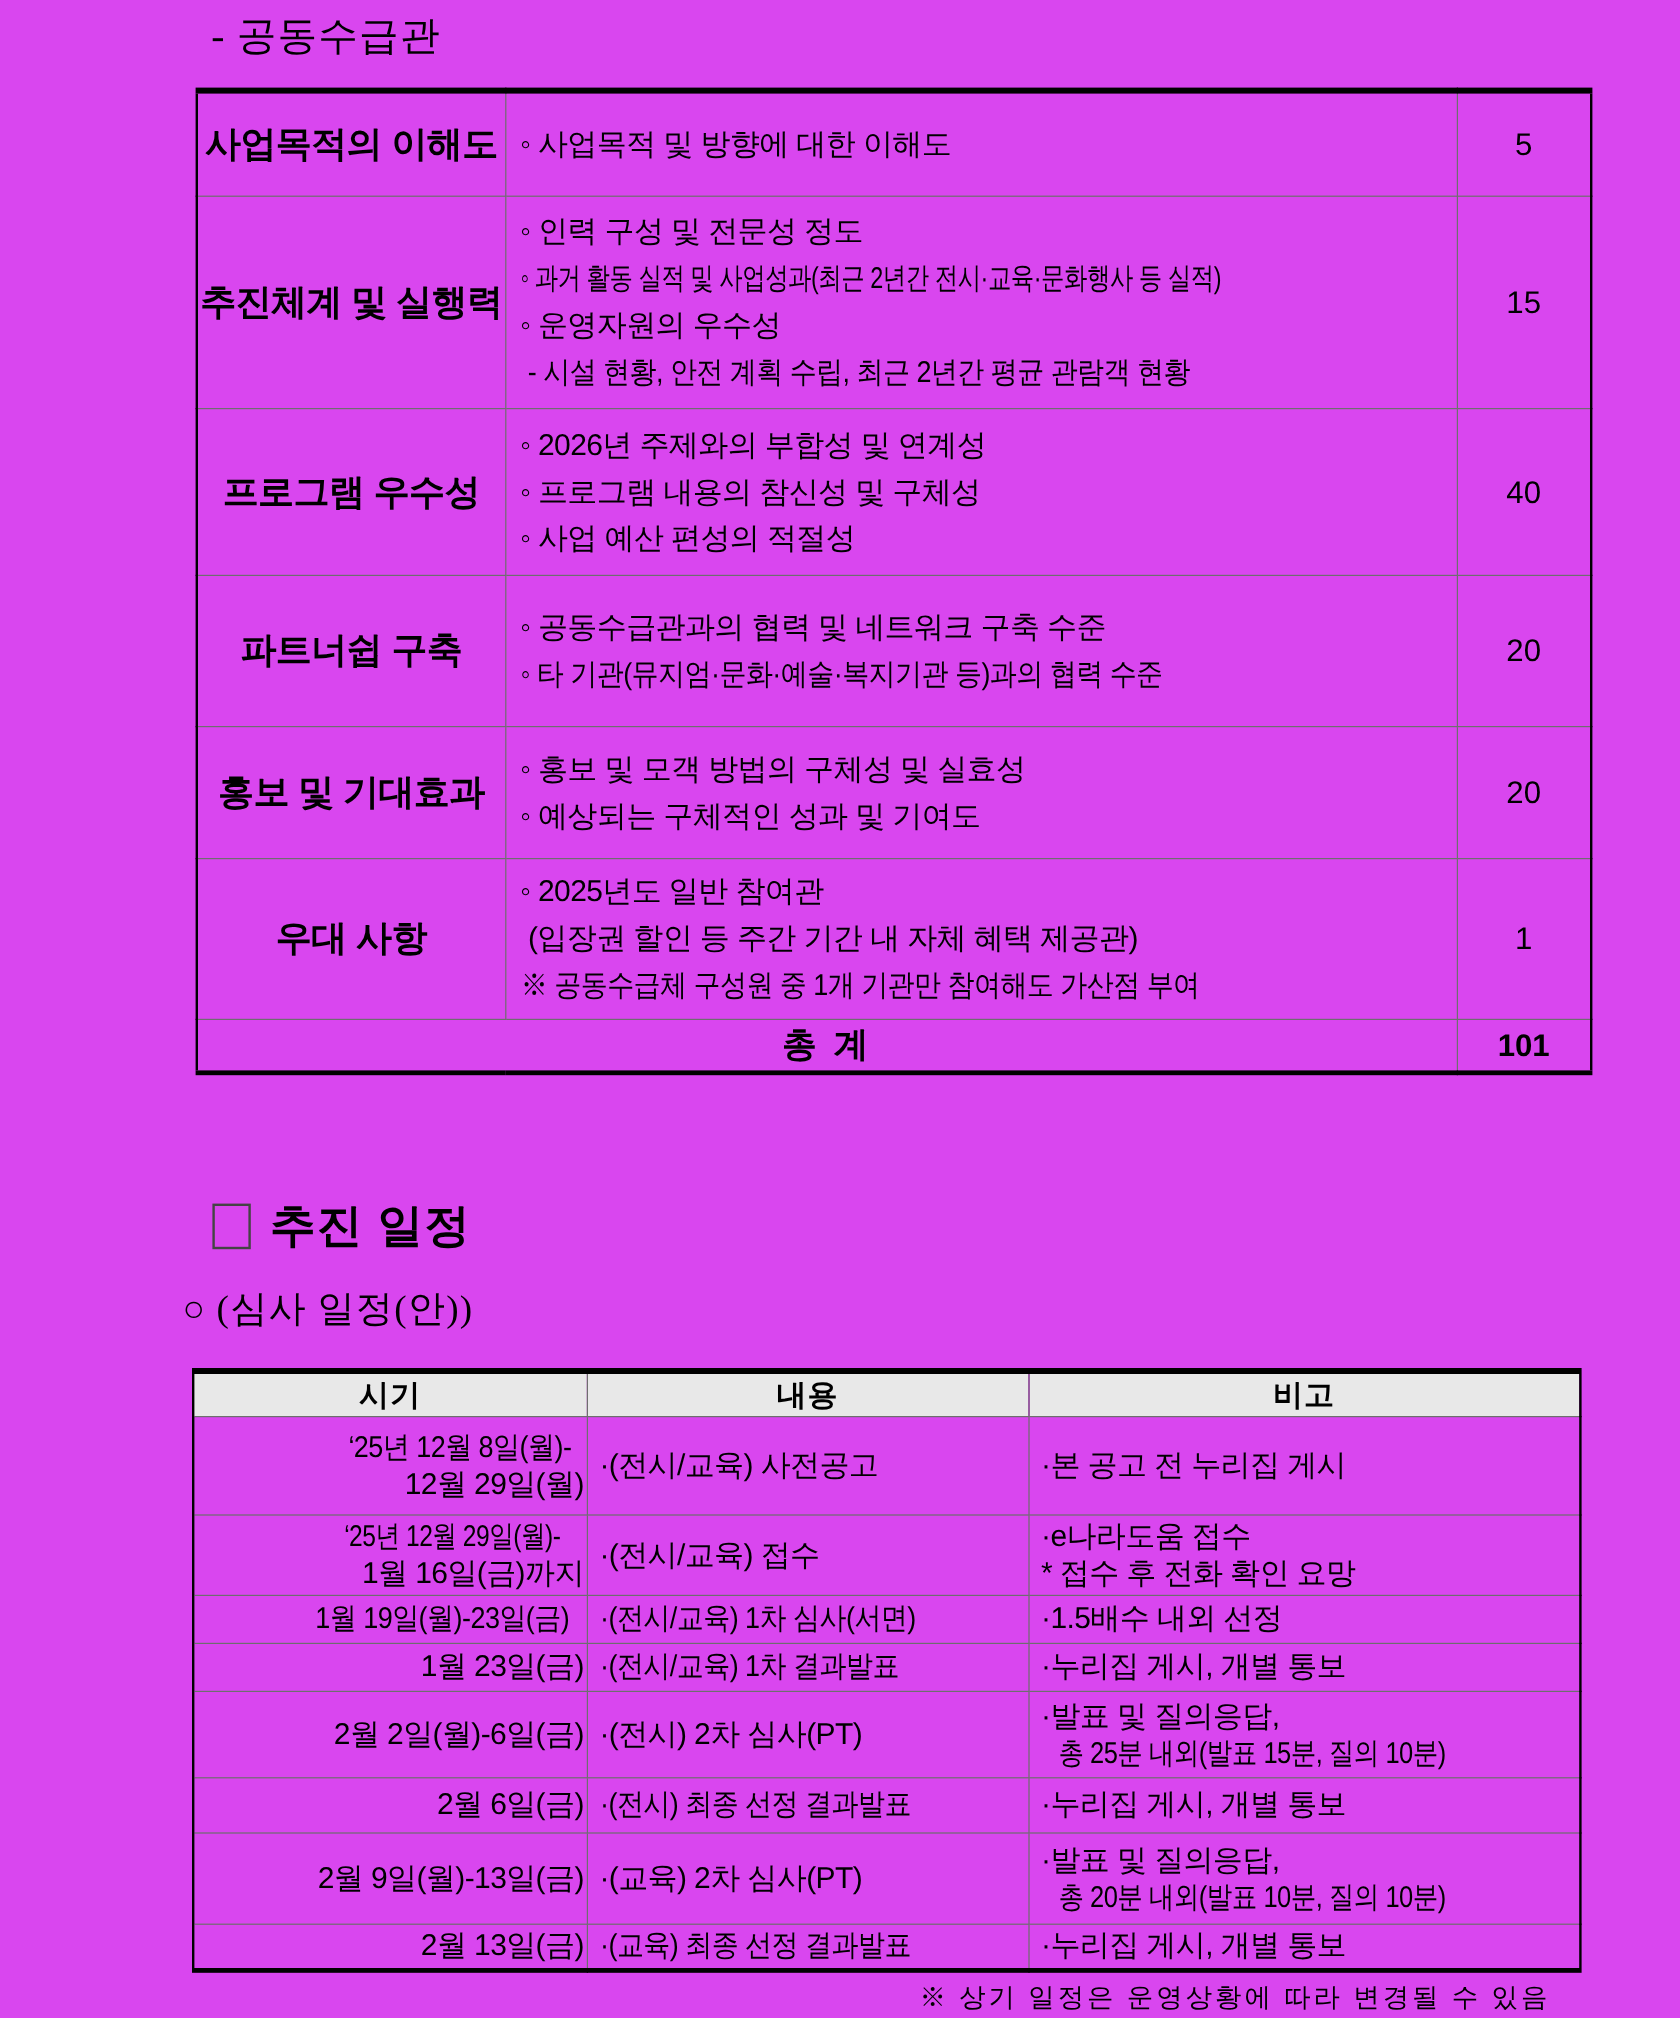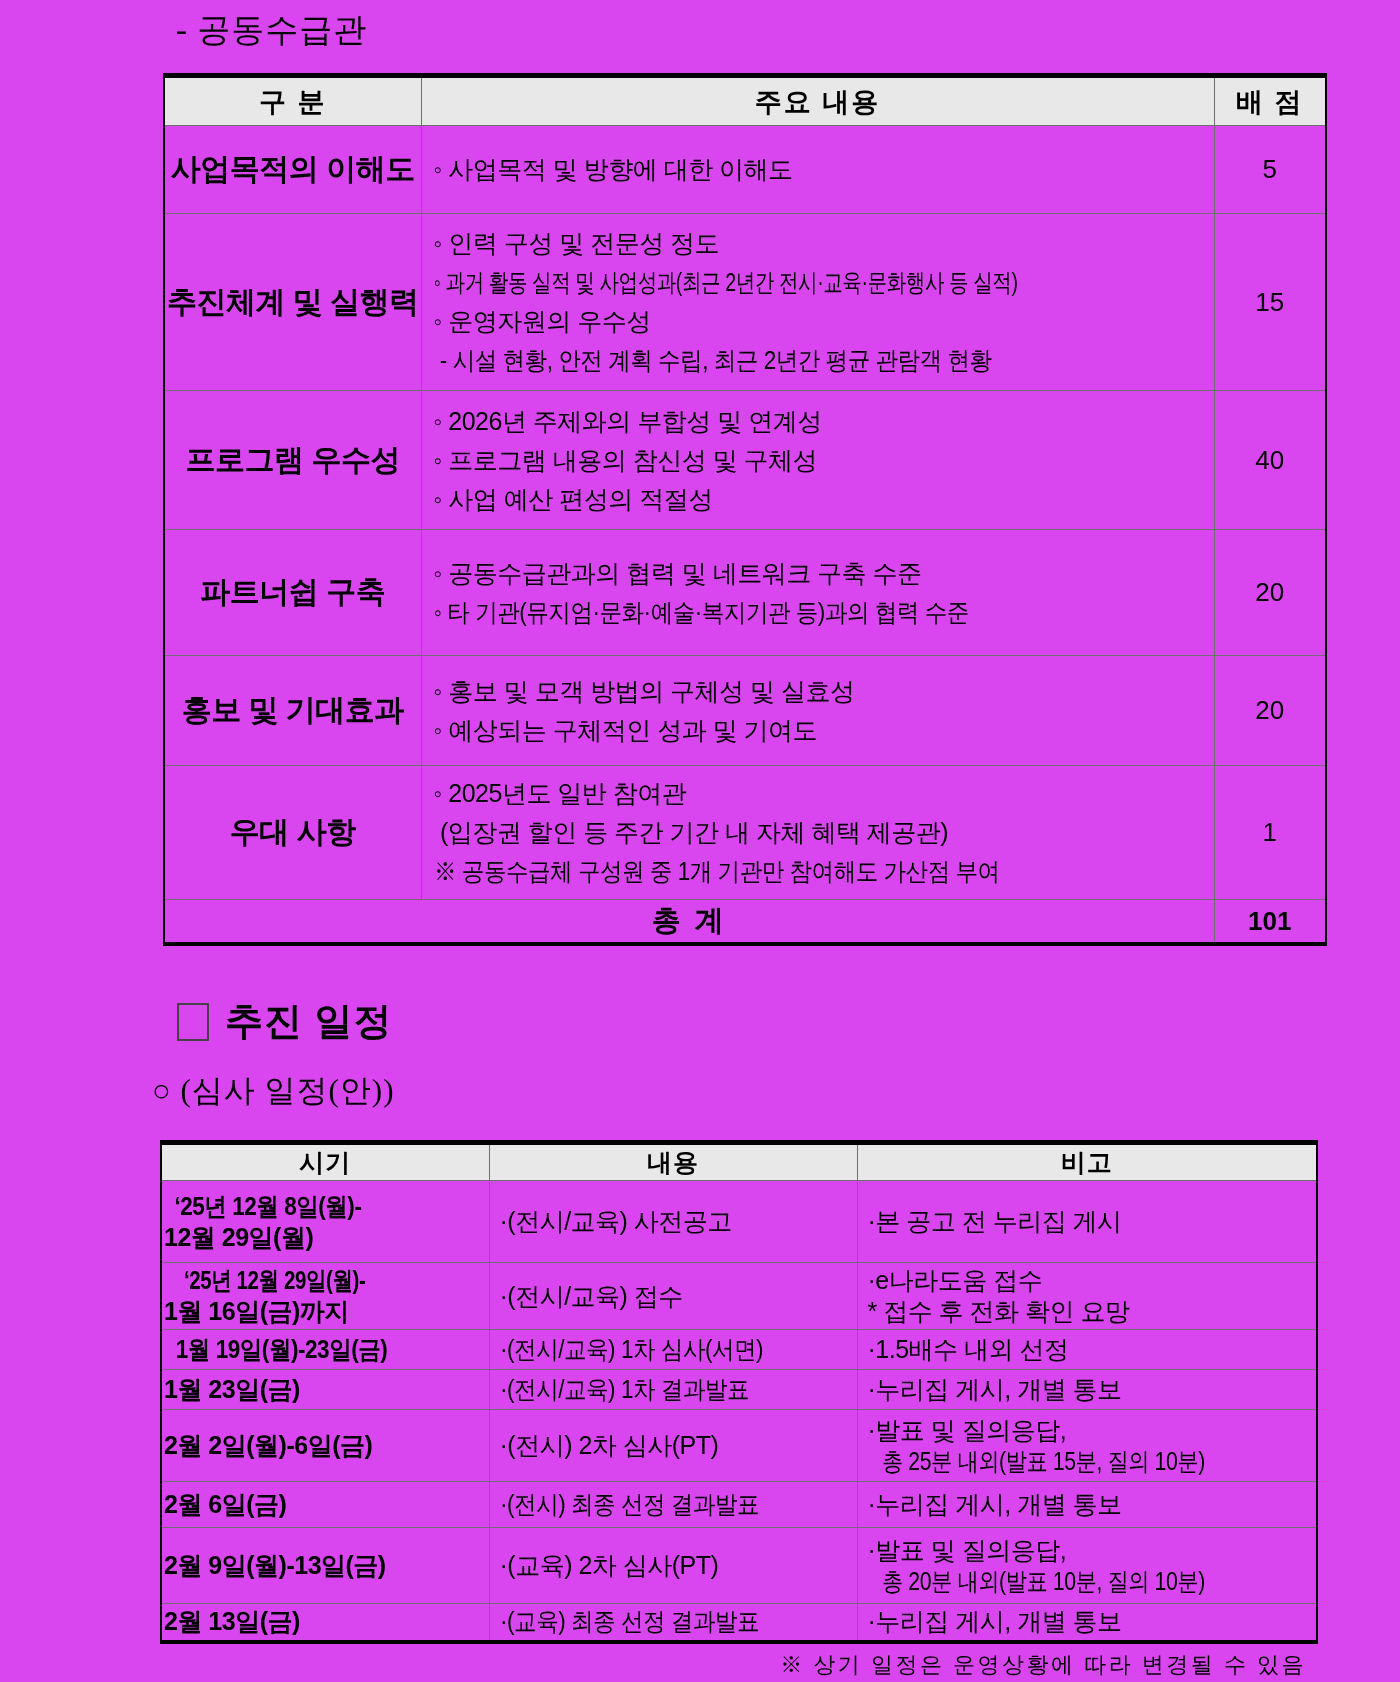--- a/index.html
+++ b/index.html
@@ -21,63 +21,58 @@
   #eval-table .cont-cell{padding:8px 6px 8px 12px;}
   #eval-table .line{font-size:25px;line-height:39px;white-space:pre;letter-spacing:-0.5px;}
   #eval-table .score{text-align:center;font-size:26px;}
   #eval-table .total-lbl{font-weight:bold;font-size:29px;text-align:center;letter-spacing:3px;}
   #eval-table .total-val{text-align:center;font-size:26px;font-weight:bold;margin-left:26px;}
 
   
   #sched-wrap{position:absolute;left:134px;top:1140px;padding-left:26px;}
   #sched-table{width:1156px;border:2px solid #000;border-top-width:5px;border-bottom-width:4px;}
   #sched-table th{font-size:25px;letter-spacing:1px;}
-  #sched-table .period{text-align:left;padding:2px 2px;font-weight:bold;}
+  #sched-table .period{text-align:right;padding:2px 2px;}
   #sched-table .cell-l{padding:2px 4px 2px 10px;}
   #sched-table .line{font-size:25px;line-height:31px;white-space:pre;letter-spacing:-0.5px;}
 
   
   .c78{display:inline-block;transform:scaleX(.78);transform-origin:0 50%;}
   .c85{display:inline-block;transform:scaleX(.85);transform-origin:0 50%;}
   .c90{display:inline-block;transform:scaleX(.90);transform-origin:0 50%;}
   
   .p82{display:inline-block;transform:scaleX(.82);transform-origin:50% 50%;}
   .p90{display:inline-block;transform:scaleX(.90);transform-origin:50% 50%;}
   .cont{padding-left:14px;}
 
   
   .sec-heading{position:absolute;left:132px;top:996px;font-size:38px;font-weight:bold;
                letter-spacing:1px;display:flex;align-items:center;gap:16px;padding-left:45px;}
   .sq-icon{display:inline-block;width:28px;height:34px;border:2.5px solid #444;}
   .sub-heading{position:absolute;left:152px;top:1070px;font-family:"Liberation Serif",serif;
                font-size:31px;letter-spacing:1px;}
 
-  .footnote{position:absolute;left:150px;top:1650px;width:1156px;text-align:right;
+  .footnote{position:absolute;left:136px;top:1650px;width:1156px;text-align:right;
             font-size:22px;letter-spacing:2.5px;}
 </style>
 </head>
 <body>
 
 <div class="page">
 
   <div class="doc-title">- 공동수급관</div>
 
   <div id="eval-wrap">
     <table id="eval-table" class="tbl">
       <colgroup>
           <col style="width:257px">
           <col style="width:793px">
           <col style="width:112px">
         </colgroup>
       <tbody>
-          <tr style="height:50px">
-        <th>구 분</th>
-        <th>주요 내용</th>
-        <th>배 점</th>
-      </tr>
       <tr style="height:88px">
         <td class="cat">사업목적의 이해도</td>
         <td class="cont-cell">
           <div class="line">◦ 사업목적 및 방향에 대한 이해도</div>
         </td>
         <td class="score">5</td>
       </tr>
       <tr style="height:177px">
         <td class="cat">추진체계 및 실행력</td>
         <td class="cont-cell">

